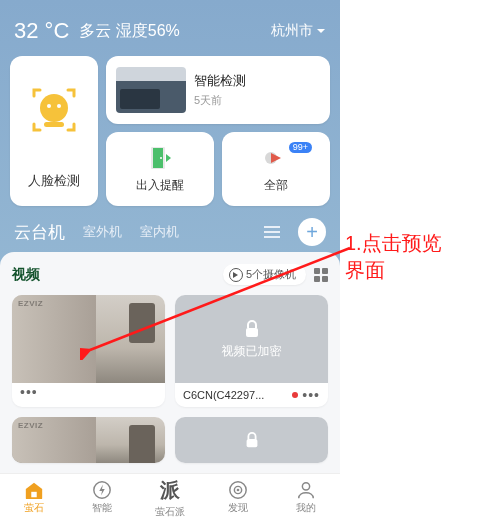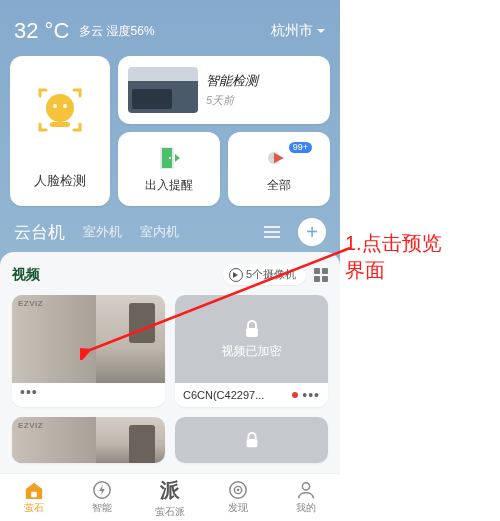--- a/index.html
+++ b/index.html
@@ -2,31 +2,31 @@
 <html><head>
 <meta charset="utf-8">
 <style>
   * { box-sizing: border-box; margin: 0; padding: 0; }
   html, body { width: 500px; height: 521px; font-family: -apple-system, "Helvetica Neue", Arial, sans-serif; background:#fff; }
   .stage { position:relative; width:500px; height:521px; }
   .phone { position:absolute; left:0; top:0; width:340px; height:521px; background:linear-gradient(180deg,#86aacd 0%, #94b7d3 55%, #a5bfd5 100%); overflow:hidden; }
   
   .wx { position:absolute; top:18px; left:0; right:0; display:flex; align-items:center; padding:0 14px; color:#fff; }
   .temp { font-size:22px; font-weight:400; margin-right:10px; }
-  .wxd { font-size:12px; line-height:1.2; }
+  .wxd { font-size:16px; line-height:1.2; }
   .city { margin-left:auto; font-size:14px; display:flex; align-items:center; gap:3px; }
   .city svg { width:10px; height:10px; fill:#fff; }
   
   .cards { position:absolute; top:56px; left:10px; right:10px; display:flex; gap:8px; }
   .card { background:#fff; border-radius:12px; padding:10px; box-shadow:0 1px 2px rgba(0,0,0,.08); }
-  .card-face { width:100px; height:150px; display:flex; flex-direction:column; align-items:center; justify-content:flex-start; }
+  .card-face { width:88px; height:150px; display:flex; flex-direction:column; align-items:center; justify-content:flex-start; }
   .face-icon { width:48px; height:48px; margin-top:20px; margin-bottom:30px; }
   .card-face .lbl { font-size:13px; color:#333; margin-top:auto; margin-bottom:6px;}
   .right-col { flex:1; display:flex; flex-direction:column; gap:8px; }
-  .card-smart { height:68px; display:flex; gap:8px; align-items:center;font-style:italic; }
+  .card-smart { height:68px; display:flex; gap:8px; align-items:center; }
   .thumb { width:70px; height:46px; background:linear-gradient(180deg,#cfd5dc 30%,#4a5a6a 30%); border-radius:4px; position:relative; overflow:hidden;}
   .thumb::after{content:"";position:absolute;left:4px;bottom:4px;width:40px;height:20px;background:#2a3642;border-radius:2px;}
   .smart-txt { display:flex; flex-direction:column; }
   .smart-txt .t1{ font-size:13px; color:#222; }
   .smart-txt .t2{ font-size:11px; color:#999; margin-top:3px;}
   .row2 { display:flex; gap:8px; }
   .mini { flex:1; height:74px; display:flex; flex-direction:column; align-items:center; justify-content:center; position:relative;}
   .mini .lbl{ font-size:12px; color:#333; margin-top:6px;}
   .badge { position:absolute; top:10px; right:18px; background:#3b82f6; color:#fff; font-size:9px; border-radius:8px; padding:1px 4px; line-height:1;}
   

